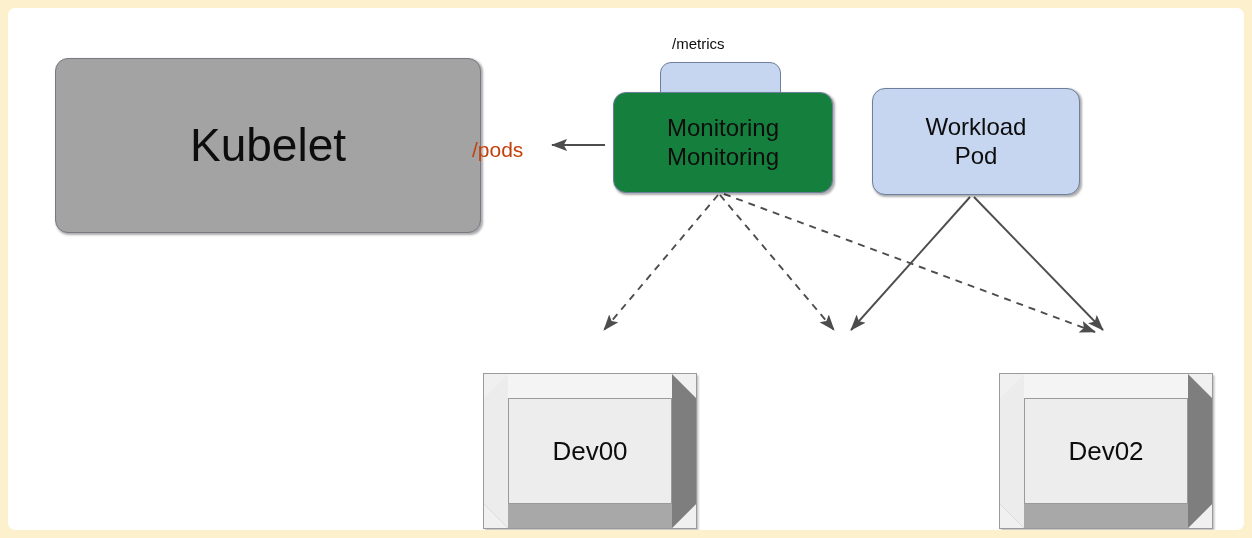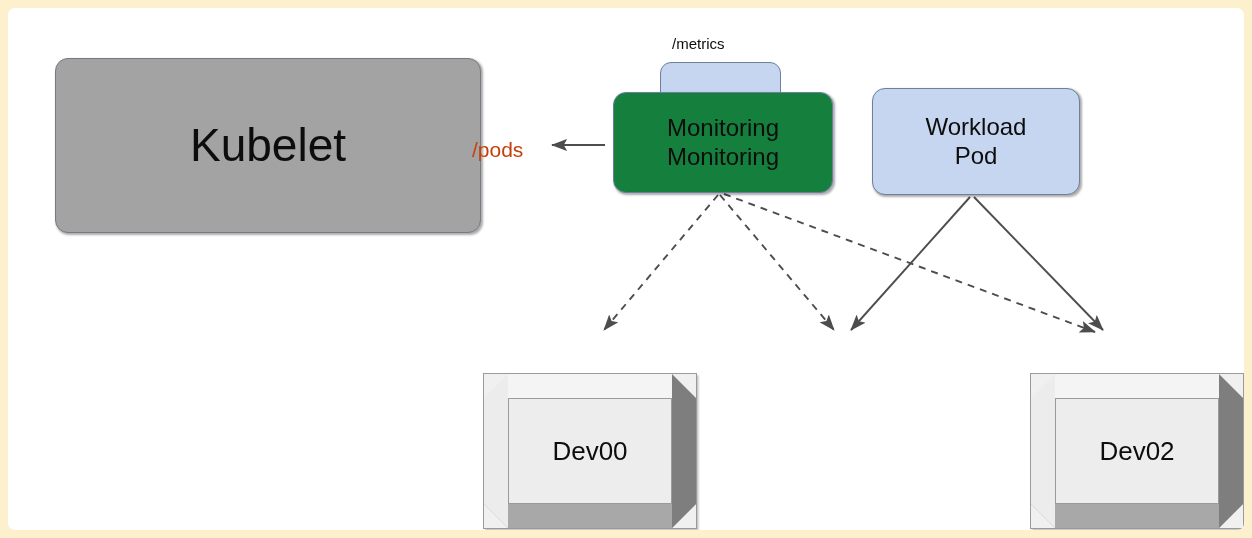--- a/index.html
+++ b/index.html
@@ -238,21 +238,21 @@
       <div class="bevel-t"></div>
       <div class="bevel-b"></div>
       <div class="bevel-l"></div>
       <div class="bevel-r"></div>
       <div class="screen">
         <span>Dev00</span>
       </div>
     </div>
 
 
-    <div class="device" style="left:1022px;text-decoration:underline;">
+    <div class="device" style="left:991px;text-decoration:underline;">
       <div class="bevel-t"></div>
       <div class="bevel-b"></div>
       <div class="bevel-l"></div>
       <div class="bevel-r"></div>
       <div class="screen">
         <span>Dev02</span>
       </div>
     </div>
 
   </div>

